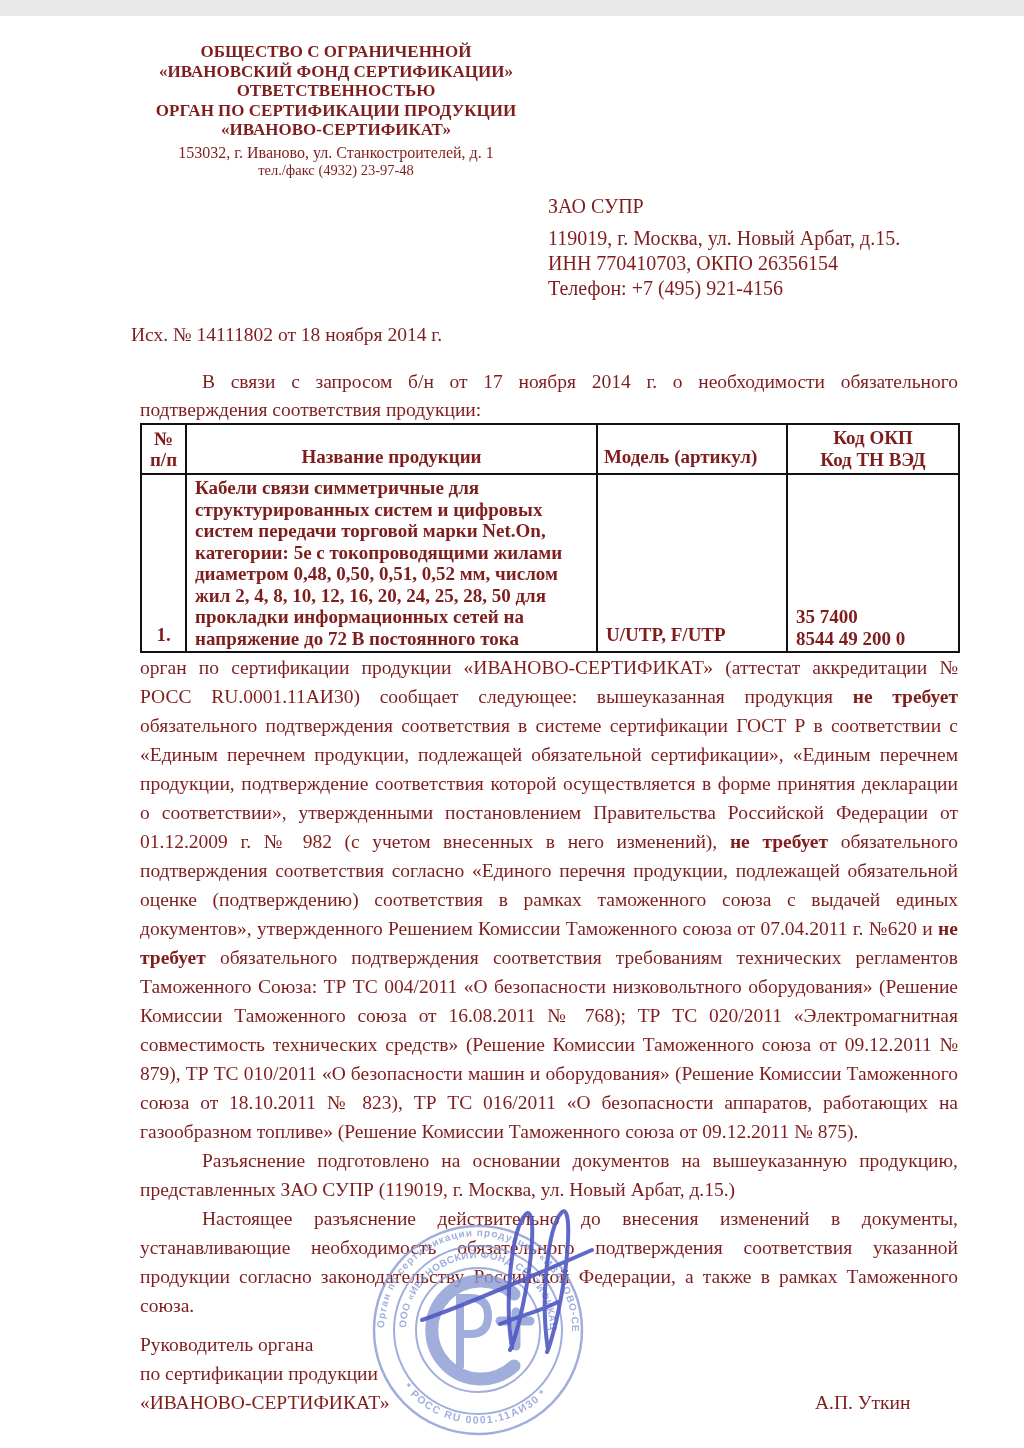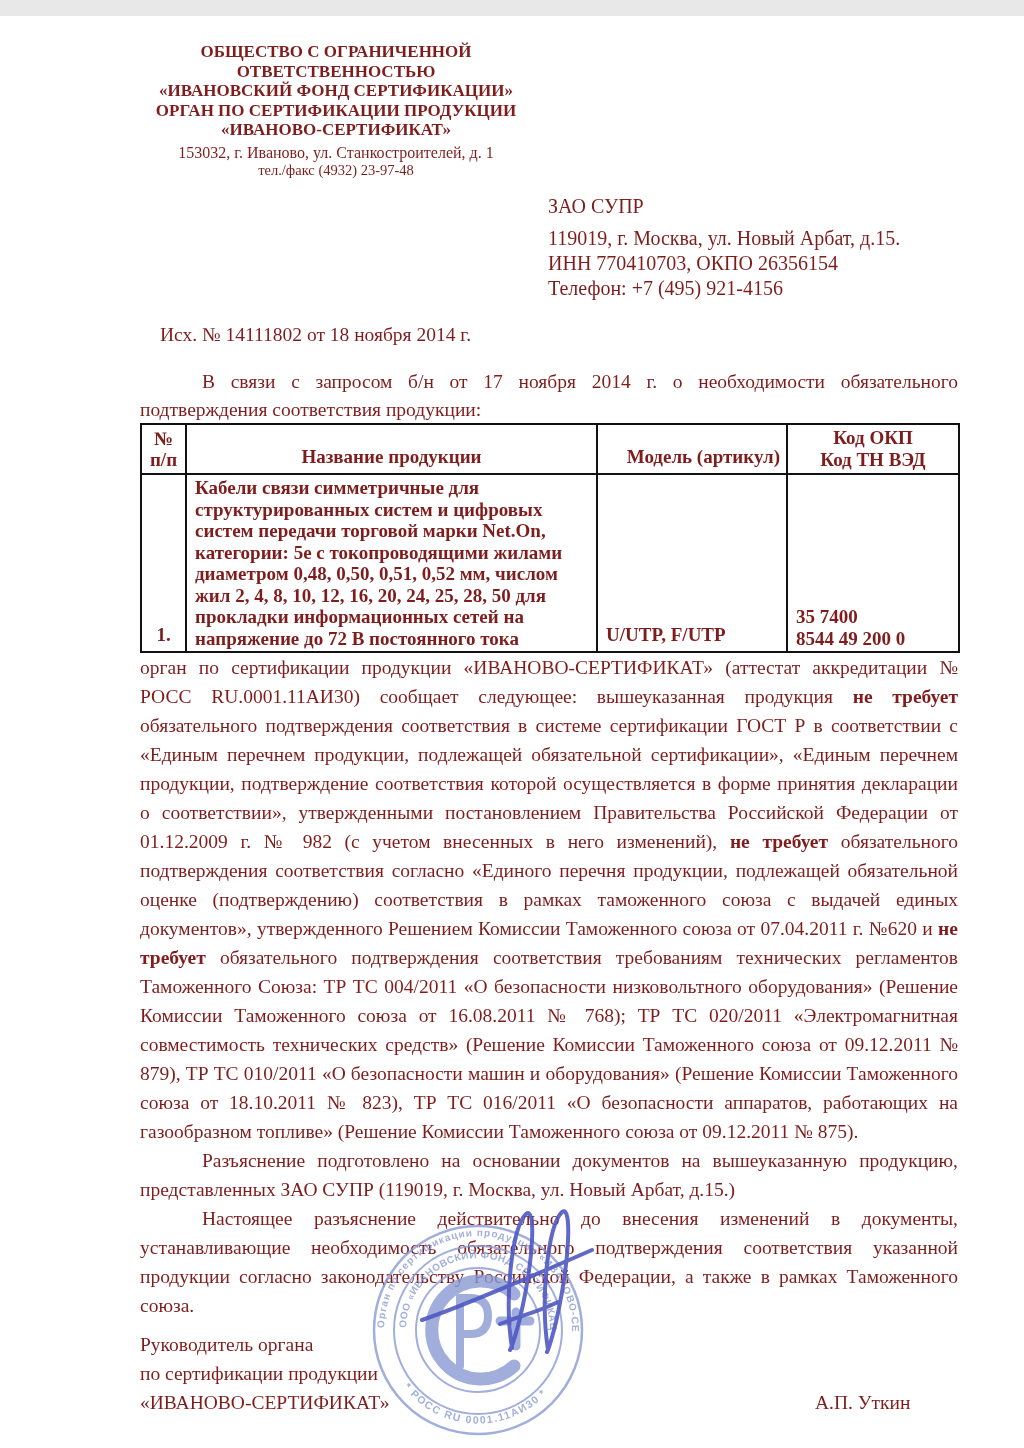--- a/index.html
+++ b/index.html
@@ -11,37 +11,37 @@
   
   .letterhead { position:absolute; left:128px; top:26px; width:416px; text-align:center; }
   .letterhead .org  { font-weight:bold; font-size:17px; line-height:19.5px; }
   .letterhead .addr { font-size:16px;   line-height:19px; margin-top:3px; }
   .letterhead .tel,
   .letterhead .mail { font-size:14.5px; line-height:17px; }
   
   .recipient { position:absolute; left:548px; top:178px; font-size:20px; line-height:25px; }
   .recipient .rname { margin-bottom:7px; }
   
-  .ref { position:absolute; left:160px; top:308px; font-size:19.5px; }
+  .ref { position:absolute; left:131px; top:308px; font-size:19.5px; }
   
   .content { position:absolute; left:140px; top:352px; width:818px;
              font-size:19.5px; line-height:29px; text-align:justify; }
   .content p { margin:0; }
   .indent { text-indent:62px; }
   .intro { line-height:27.5px; }
   .b { font-weight:bold; }
   
   .doc-table { border-collapse:collapse; width:818px; table-layout:fixed;
                font-size:19px; text-align:left; }
   .doc-table th, .doc-table td { border:2px solid #111; padding:2px 6px; font-weight:bold; }
   .col-num { width:45px; } .col-name { width:411px; }
   .col-model { width:190px; } .col-code { width:172px; }
   th.h-num  { text-align:center; vertical-align:middle; line-height:21px; white-space:pre-line; }
   th.h-name { text-align:center; vertical-align:bottom; }
-  th.h-model{ text-align:right; vertical-align:bottom; }
+  th.h-model{ text-align:left; vertical-align:bottom; }
   th.h-code { text-align:center; vertical-align:middle; line-height:22px; white-space:pre-line; }
   td.c-num  { text-align:center; vertical-align:bottom; }
   td.c-name { vertical-align:top; line-height:21.5px; white-space:pre-line; padding:2px 8px; }
   td.c-model{ vertical-align:bottom; padding:2px 8px; }
   td.c-code { vertical-align:bottom; line-height:21.5px; white-space:pre-line; padding:2px 8px; }
   
   .sigblock { margin-top:10px; position:relative; }
   .sig-name { position:absolute; left:675px; top:58px; }
   
   .footer { margin-top:26px; font-size:15.5px; line-height:22px; text-align:left; }
@@ -50,22 +50,22 @@
   .sign-svg  { position:absolute; left:408px; top:1182px; opacity:.9; }
   .stamp-svg text { font-family:"Liberation Sans","DejaVu Sans",sans-serif; font-weight:bold; }
 </style>
 </head>
 <body>
 
 <div class="page">
 
   <div class="letterhead">
     <div class="org">ОБЩЕСТВО С ОГРАНИЧЕННОЙ</div>
+    <div class="org">«ИВАНОВСКИЙ ФОНД СЕРТИФИКАЦИИ»</div>
     <div class="org">ОТВЕТСТВЕННОСТЬЮ</div>
-    <div class="org">«ИВАНОВСКИЙ ФОНД СЕРТИФИКАЦИИ»</div>
     <div class="org">ОРГАН ПО СЕРТИФИКАЦИИ ПРОДУКЦИИ</div>
     <div class="org">«ИВАНОВО-СЕРТИФИКАТ»</div>
     <div class="addr">153032, г. Иваново, ул. Станкостроителей, д. 1</div>
     <div class="tel">тел./факс (4932) 23-97-48</div>
   </div>
 
   <div class="recipient">
     <div class="rname">ЗАО СУПР</div>
     <div>119019, г. Москва, ул. Новый Арбат, д.15.</div>
     <div>ИНН 770410703, ОКПО 26356154</div>

